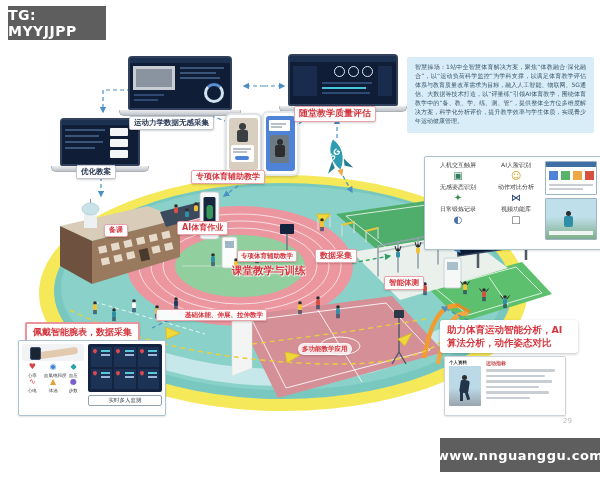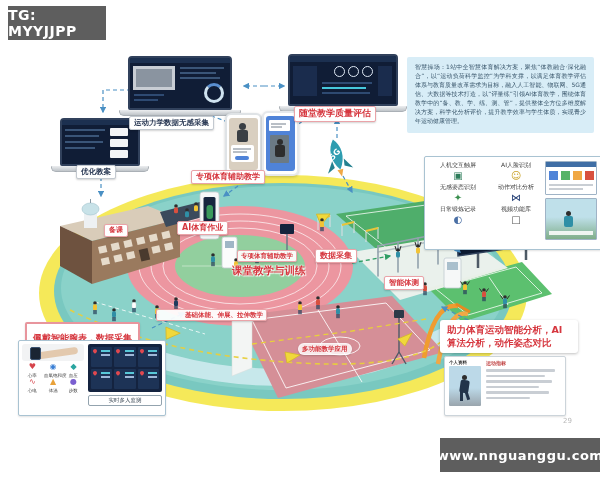--- a/index.html
+++ b/index.html
@@ -484,21 +484,21 @@
         <div class="px" style="left:3px;top:26px;width:34px;height:2px;background:#c9ced4;"></div>
       </div>
       <div class="thumb" style="height:40px;background:linear-gradient(#bfe0ea 45%,#7fae8a);">
         <div class="px" style="left:20px;top:12px;width:5px;height:5px;background:#2d2d2d;border-radius:50%;"></div>
         <div class="px" style="left:18px;top:17px;width:9px;height:11px;background:#2f8fa6;border-radius:2px;"></div>
         <div class="px" style="left:3px;top:32px;width:44px;height:4px;background:rgba(255,255,255,.85);"></div>
       </div>
     </div>
   </div>
 
-  <div class="panel-title" style="left:25px;top:322px;font-size:9px;padding:8px 6px;display:inline-block;white-space:nowrap;text-align:right;">佩戴智能腕表，数据采集</div>
+  <div class="panel-title" style="left:25px;top:322px;font-size:9px;padding:2px 6px;display:inline-block;white-space:nowrap;text-align:right;">佩戴智能腕表，数据采集</div>
 
   <div class="panel-body" style="left:18px;top:340px;width:140px;height:68px;display:flex;padding:3px;gap:4px;">
     <div style="width:62px;">
       <div style="height:17px;background:#f2f3f4;border-radius:3px;position:relative;overflow:hidden;">
         <div class="px" style="left:10px;top:6px;width:46px;height:7px;background:#e3c9ae;border-radius:4px;transform:rotate(-8deg);"></div>
         <div class="px" style="left:8px;top:3px;width:9px;height:11px;background:#1a2433;border-radius:2px;border:1px solid #39506e;"></div>
       </div>
       <div style="display:flex;flex-wrap:wrap;margin-top:2px;">
         <div class="met">
           <div class="met-icon" style="color:#d6444b;">♥</div>

